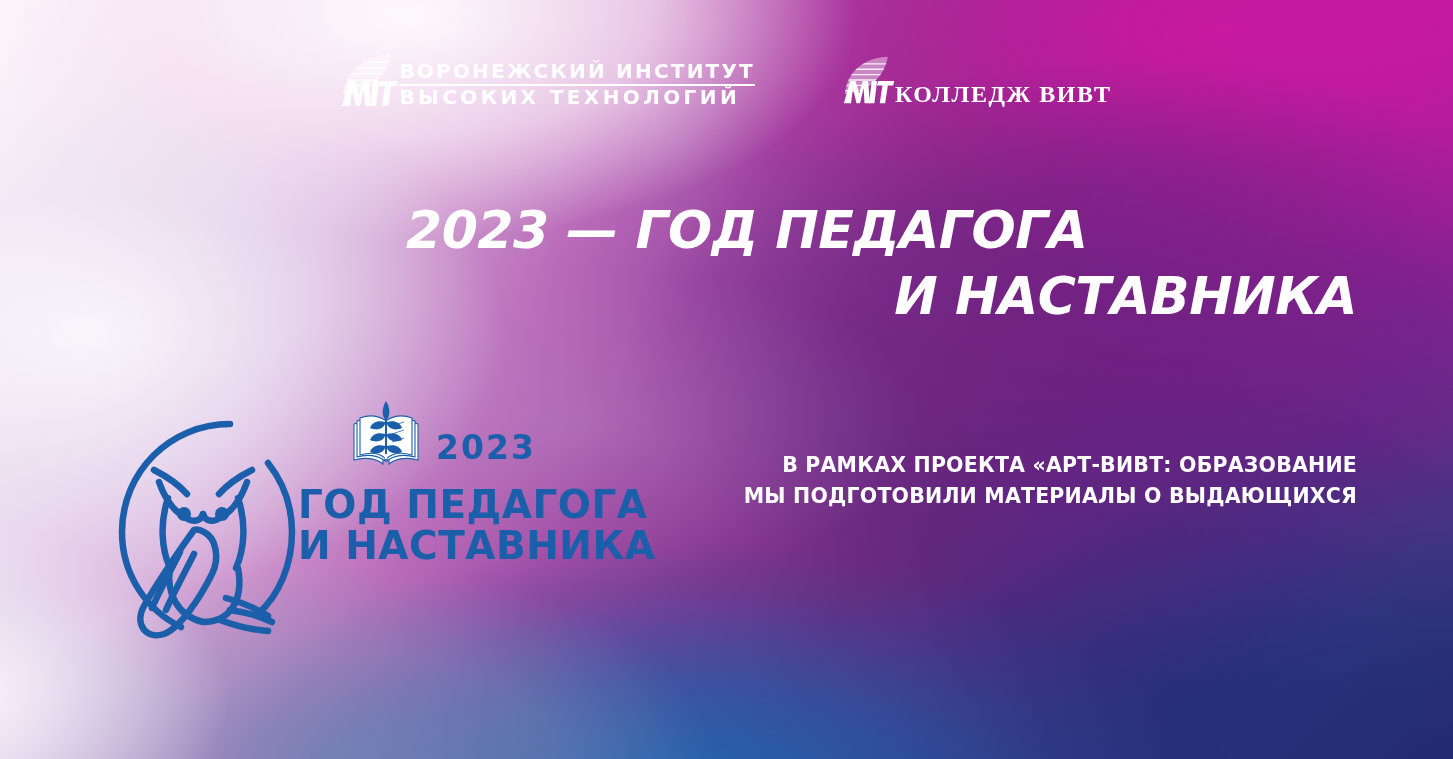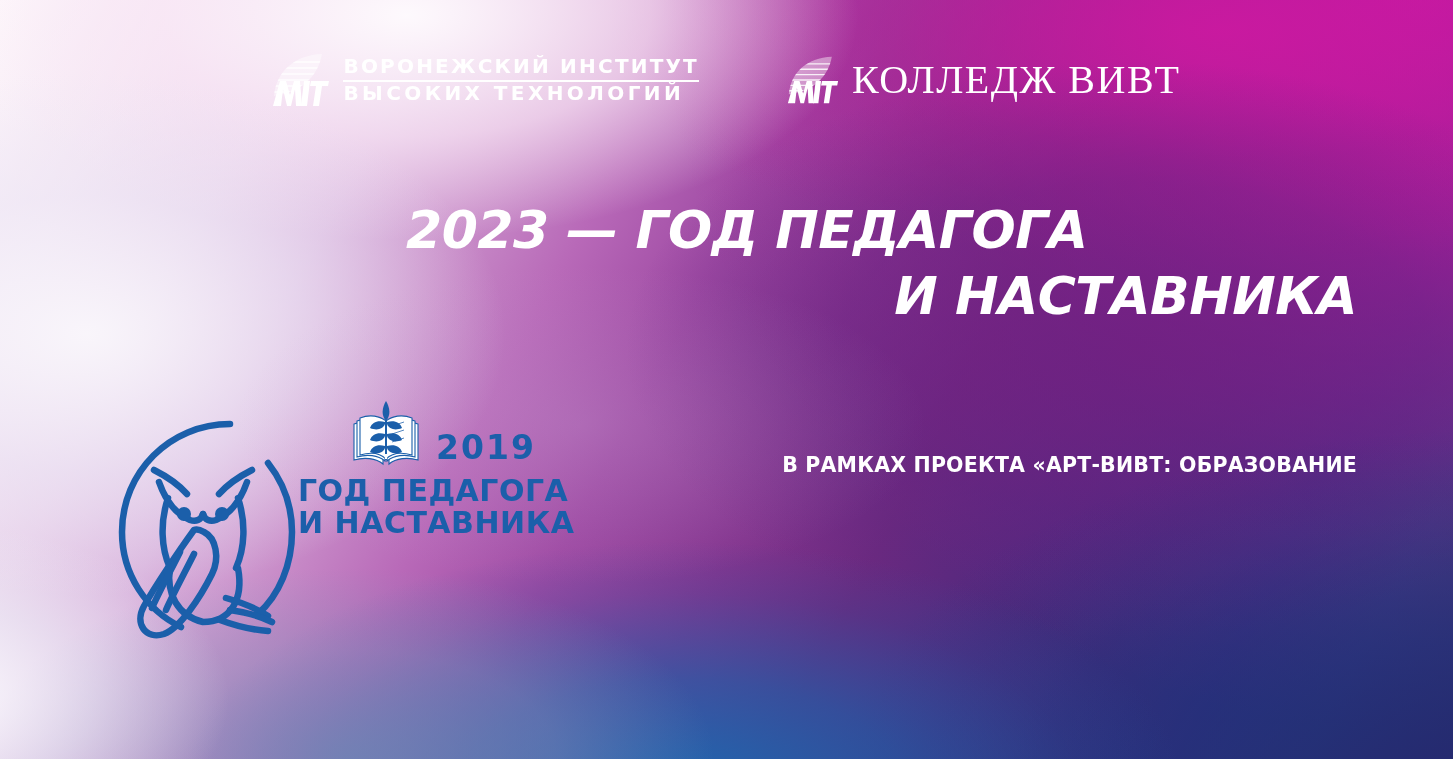--- a/index.html
+++ b/index.html
@@ -79,21 +79,21 @@
       radial-gradient(ellipse 34% 30% at 40% 56%, rgba(196,160,210,.30) 0%, rgba(180,150,205,0) 70%);
   }
 
   
   .header{
     position:absolute; top:52px; left:0; right:0;
     z-index:5;
     display:flex; justify-content:center; align-items:center;
     gap:88px;
   }
-  .logo{ display:flex; align-items:center; gap:13px; }
+  .logo{ display:flex; align-items:flex-end; }
 
   .logo-mark{ width:58px; height:56px; flex:0 0 auto; }
   .logo-mark.small{ width:52px; height:52px; }
 
   
   .inst-text{
     display:flex; flex-direction:column;
     color:#ffffff;
     font-weight:700;
     letter-spacing:2.2px;
@@ -104,22 +104,22 @@
   }
   .inst-line1{
     padding-bottom:2px;
     border-bottom:2.5px solid #ffffff;
   }
   .inst-line2{ padding-top:1px; letter-spacing:3.4px; }
 
   .college-text{
     color:#ffffff;
     font-family:"Liberation Serif", serif;
-    font-weight:400;
-    font-size:40px;
+    font-weight:700;
+    font-size:24px;
     letter-spacing:1.5px;
     text-transform:uppercase;
     line-height:1;
     white-space:nowrap;
   }
 
   
   .headline{
     position:absolute;
     z-index:5;
@@ -179,25 +179,25 @@
   .emblem-year{
     color:#1b5faa;
     font-family:"DejaVu Sans", sans-serif;
     font-weight:700;
     font-size:33px;
     letter-spacing:2px;
     line-height:1;
     padding-bottom:6px;
   }
   .emblem-title{
-    margin-top:5px;
+    margin-top:14px;
     color:#1b5faa;
     font-family:"DejaVu Sans", sans-serif;
     font-weight:700;
-    font-size:30px;
+    font-size:39px;
     line-height:1.06;
     letter-spacing:.5px;
     text-transform:uppercase;
     white-space:nowrap;
   }
   .emblem-title span{ display:block; }
 </style>
 </head>
 <body>
 
@@ -275,20 +275,21 @@
     </div>
   </div>
 
   <h1 class="headline">
     <span class="hl-line l1">2023 — ГОД ПЕДАГОГА</span>
     <span class="hl-line l2">И НАСТАВНИКА</span>
   </h1>
 
   <div class="body-text">
     <span class="bt-line">В РАМКАХ ПРОЕКТА «АРТ-ВИВТ: ОБРАЗОВАНИЕ</span>
+    <span class="bt-line">МЫ ПОДГОТОВИЛИ МАТЕРИАЛЫ О ВЫДАЮЩИХСЯ</span>
   </div>
 
   <div class="emblem">
 
     <span class="emblem-owl">
       <svg viewBox="0 0 196 245" width="196" height="245" aria-hidden="true">
         <g fill="none" stroke="#1b5faa" stroke-width="6.5" stroke-linecap="round" stroke-linejoin="round">
 
           <path d="M122 22 C62 22 14 70 14 130 C14 172 38 208 73 225"></path>
           <path d="M150 212 C171 193 184 163 184 130 C184 104 175 80 160 61"></path>
@@ -346,21 +347,21 @@
               <path d="M35 22 L37 22 L37 56 L35 56 Z"></path>
               <path d="M35 24 C28 22 22 24 20 30 C27 33 33 31 35 26 Z"></path>
               <path d="M37 24 C44 22 50 24 52 30 C45 33 39 31 37 26 Z"></path>
               <path d="M35 36 C28 34 22 36 20 42 C27 45 33 43 35 38 Z"></path>
               <path d="M37 36 C44 34 50 36 52 42 C45 45 39 43 37 38 Z"></path>
               <path d="M35 48 C28 46 22 48 20 54 C27 57 33 55 35 50 Z"></path>
               <path d="M37 48 C44 46 50 48 52 54 C45 57 39 55 37 50 Z"></path>
             </g>
           </svg>
         </span>
-        <span class="emblem-year">2019</span>
+        <span class="emblem-year">2023</span>
       </div>
       <div class="emblem-title">
         <span>ГОД ПЕДАГОГА</span>
         <span>И НАСТАВНИКА</span>
       </div>
     </div>
   </div>
 
 </div>
 

